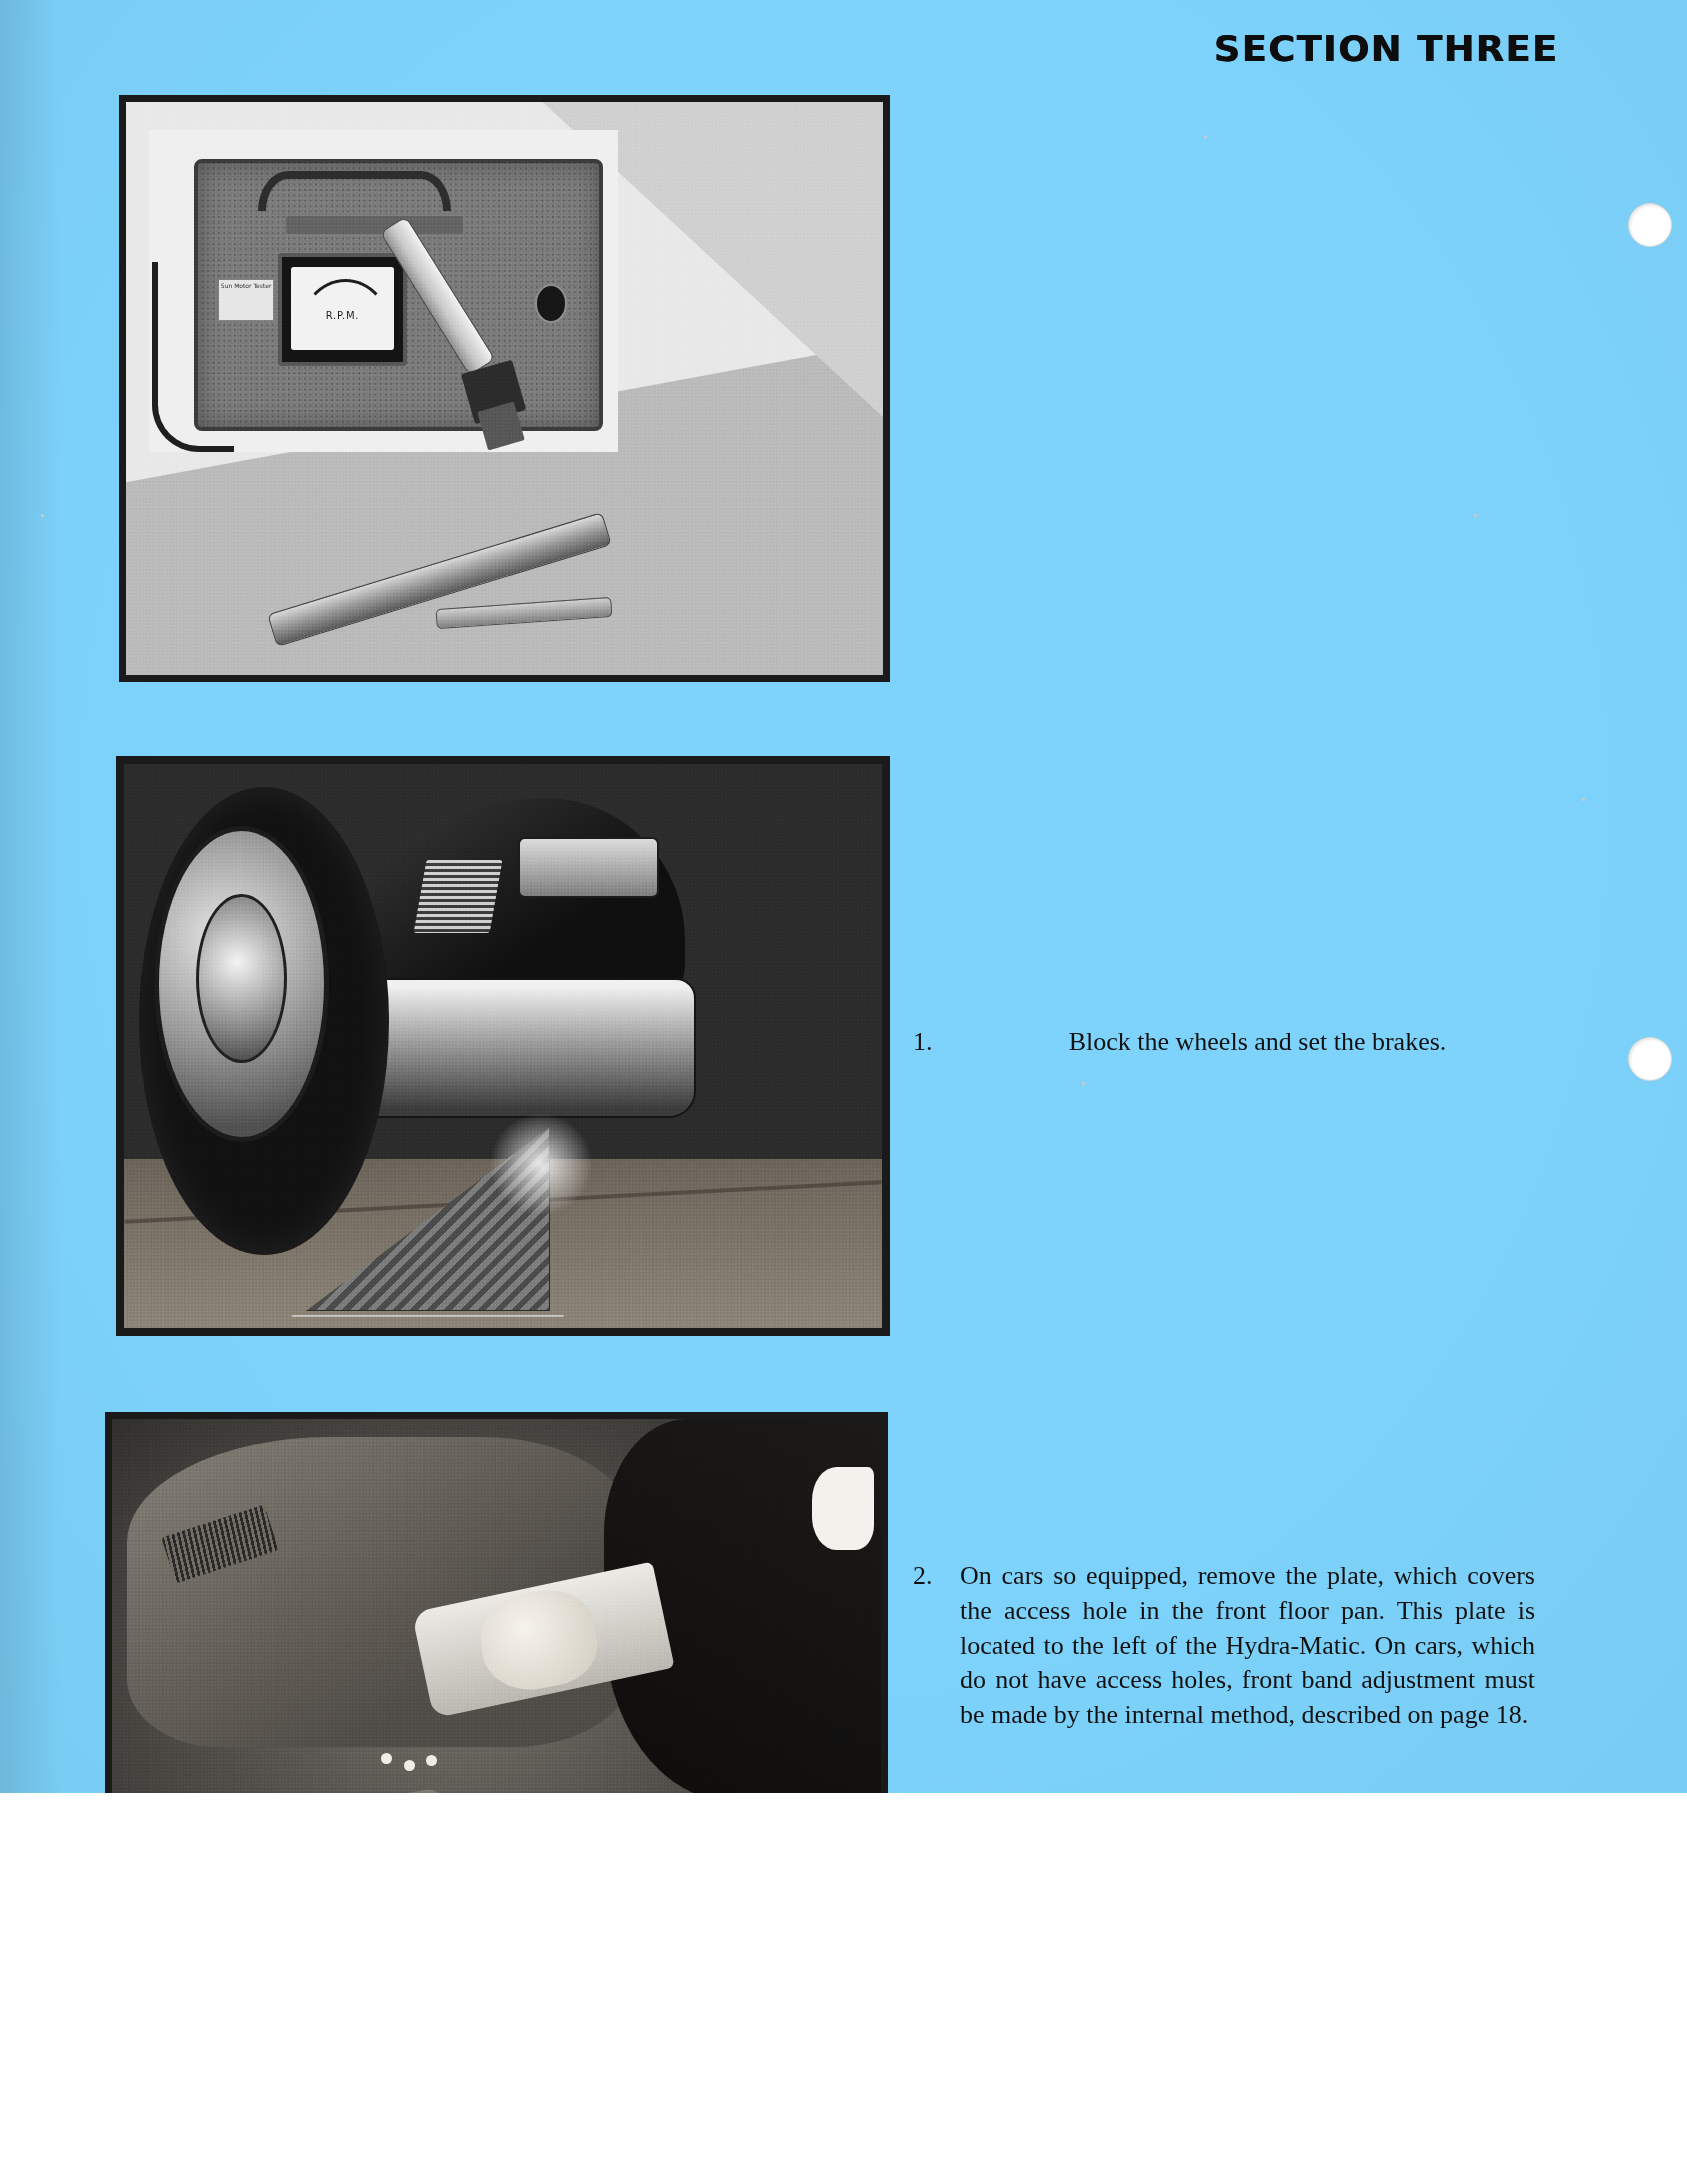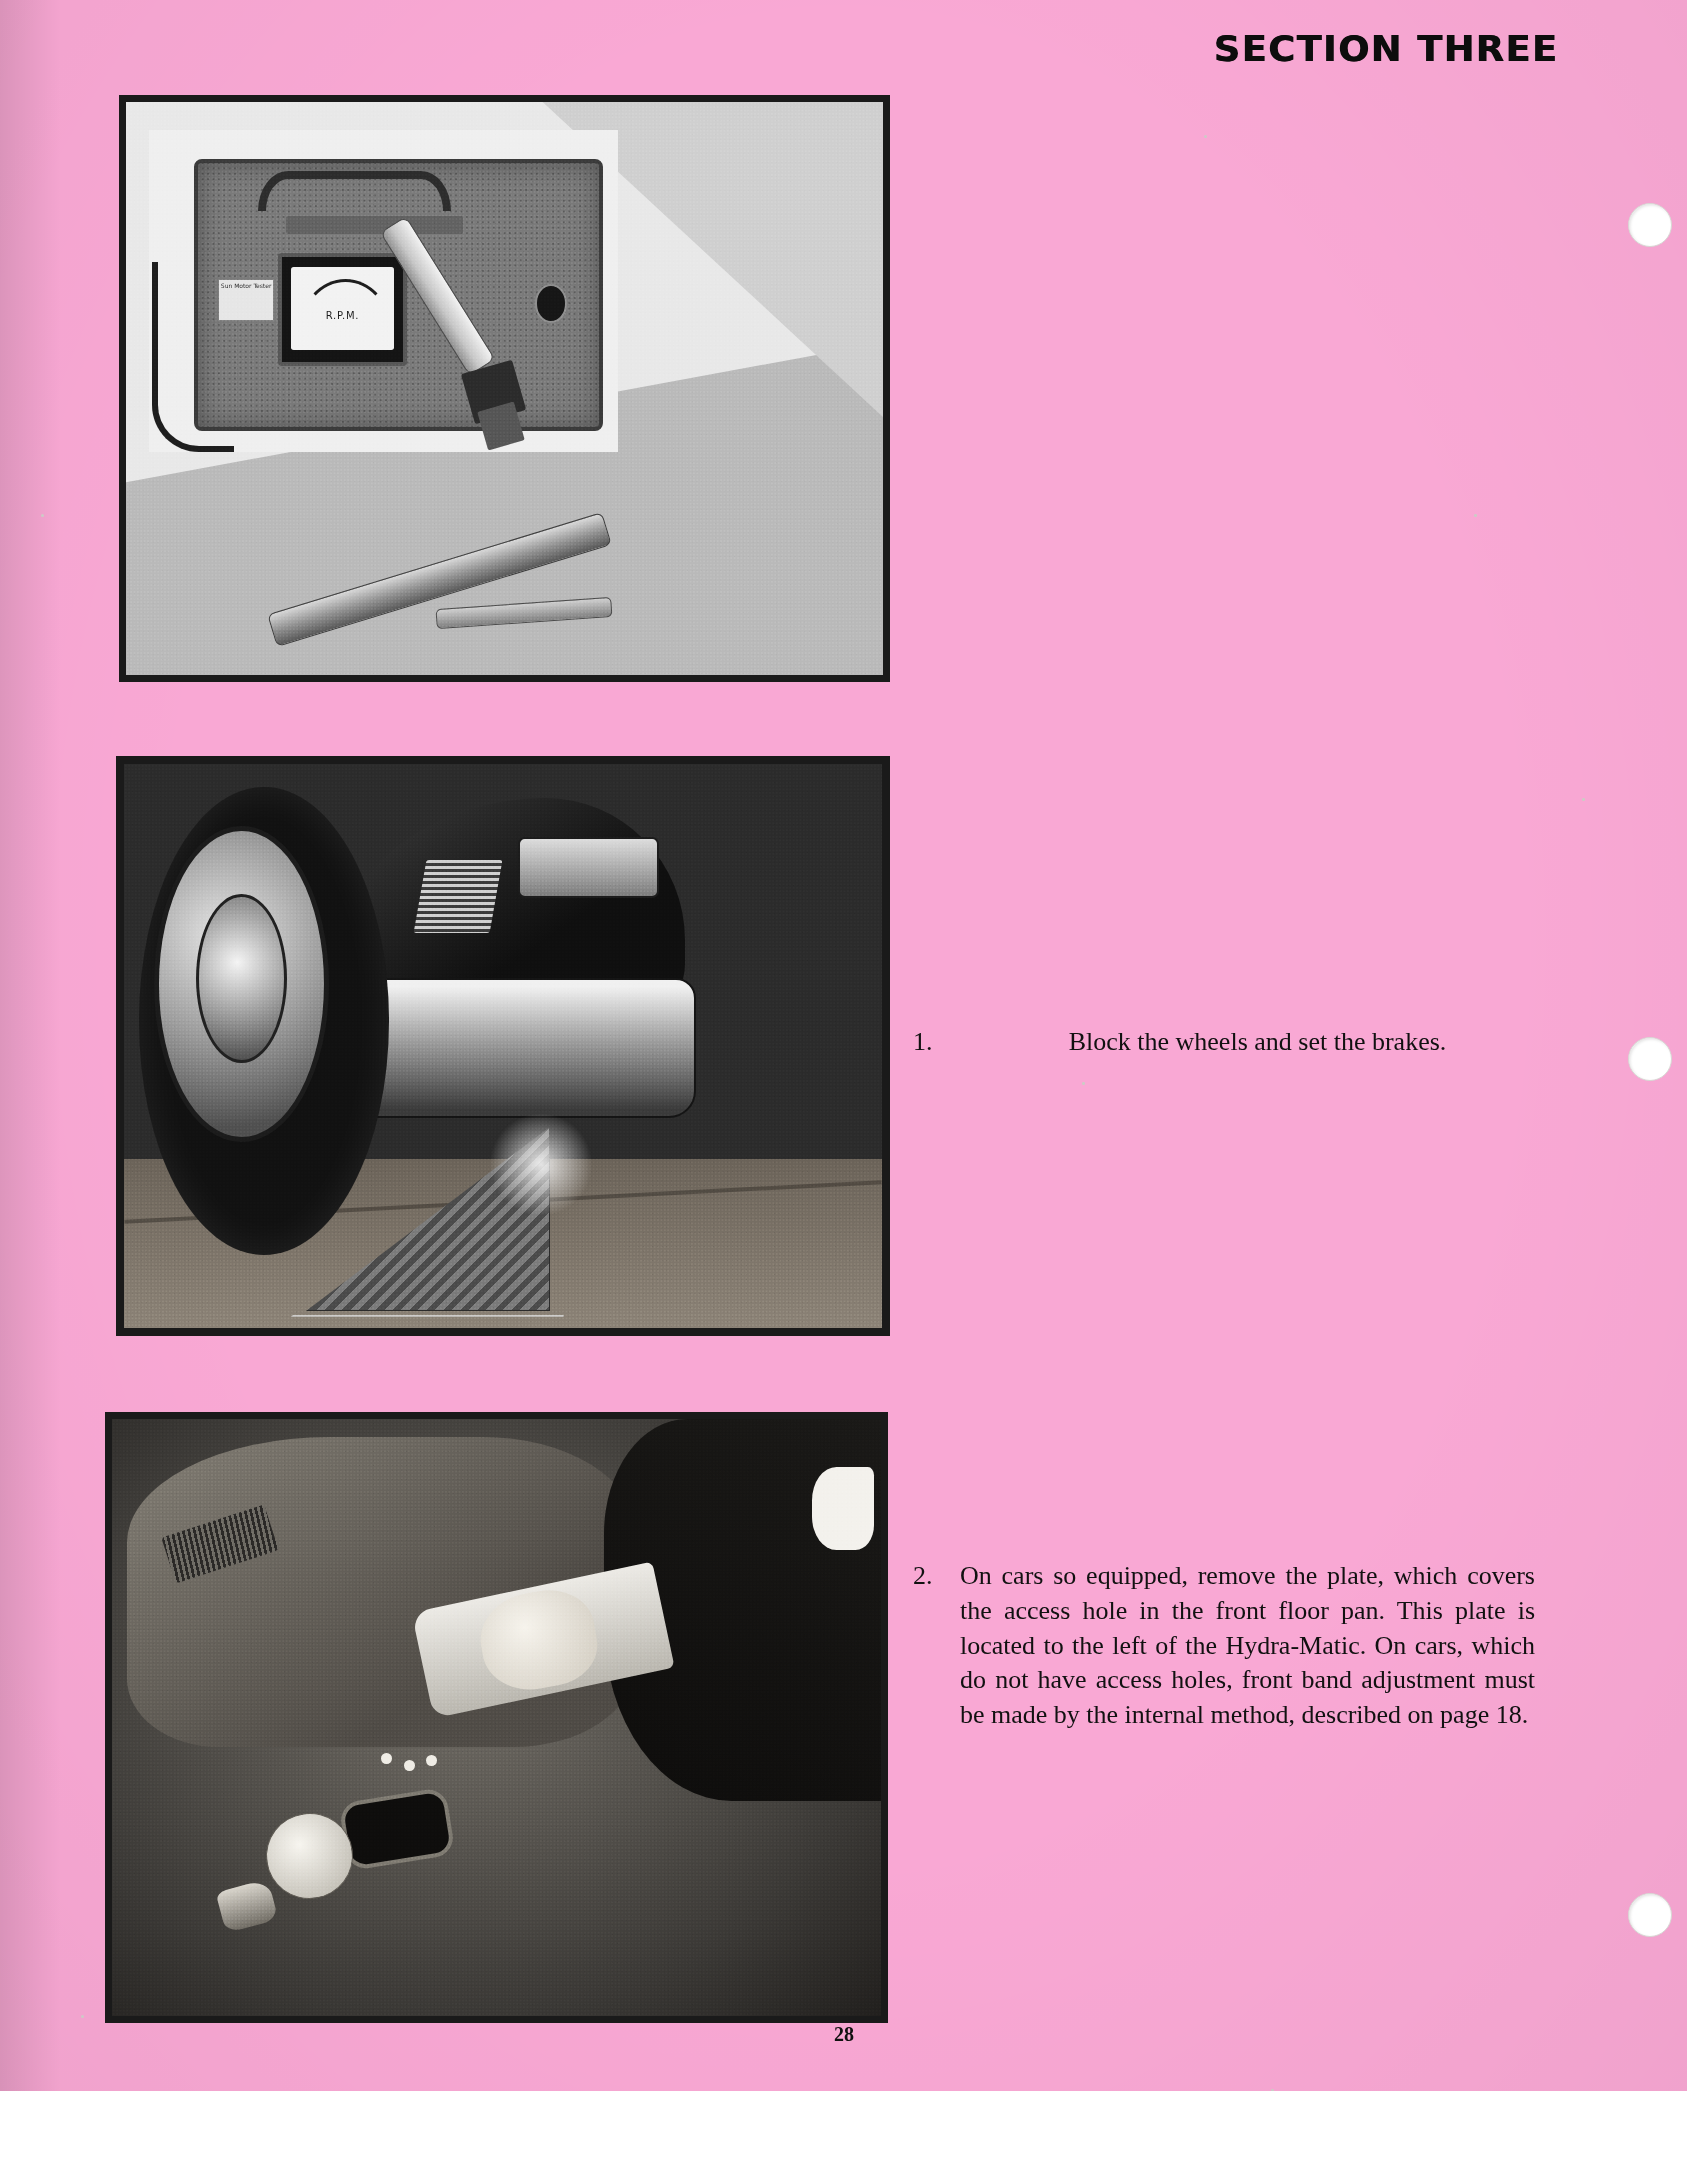--- a/index.html
+++ b/index.html
@@ -6,22 +6,22 @@
     margin: 0;
     padding: 0;
     background: #ffffff;
   }
   body {
     font-family: "Liberation Serif", serif;
   }
   .page {
     position: relative;
     width: 1688px;
-    height: 2091px;
-    background: #f9a8d4;
+    height: 1793px;
+    background: #7dd3fc;
     overflow: hidden;
   }
   
   .paper-tone {
     position: absolute;
     inset: 0;
     background:
       radial-gradient(ellipse at 50% 45%, rgba(255,255,255,0) 55%, rgba(0,0,0,0.035) 100%);
     pointer-events: none;
   }

